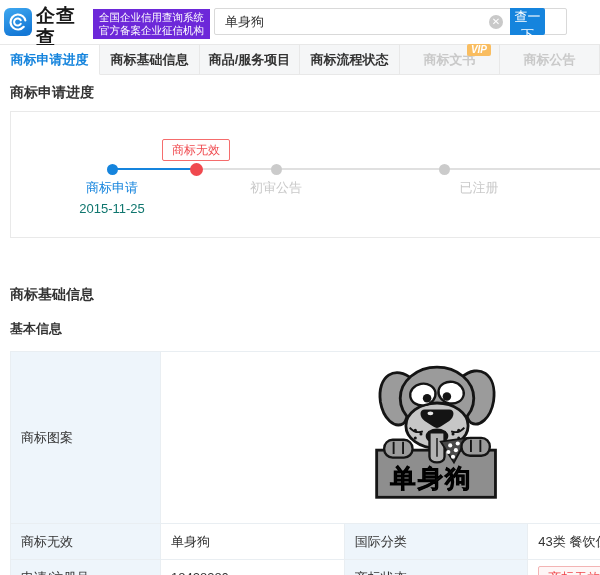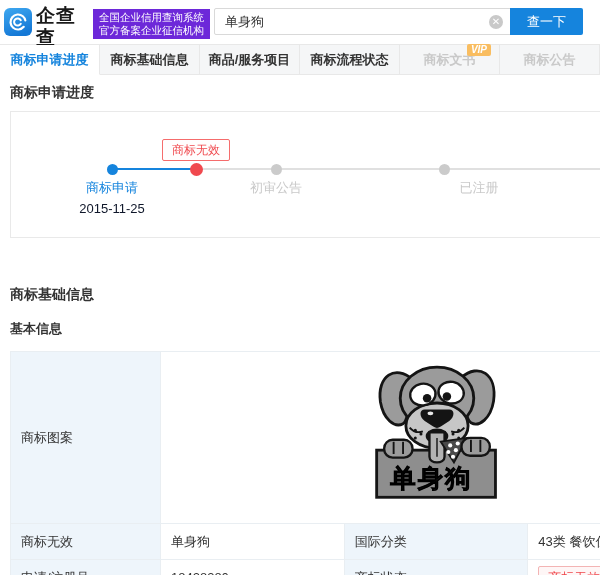--- a/index.html
+++ b/index.html
@@ -17,21 +17,21 @@
   .logo-domain { font-size:7px; color:#3a3a3a; letter-spacing:3px; line-height:9px; }
   .cert-badge { position:absolute; left:93px; top:9px; background:#6d28d9; color:#fff;
     font-size:10.5px; line-height:13px; padding:2px 6px; white-space:nowrap; }
   .search-input { position:absolute; left:214px; top:8px; width:353px; height:27px;
     border:1px solid #d9d9d9; border-radius:2px; padding:0 26px 0 10px;
     font-size:13px; color:#333; outline:none;
     font-family:"Liberation Sans","DejaVu Sans",sans-serif; }
   .clear-icon { position:absolute; left:489px; top:15px; width:14px; height:14px;
     border-radius:50%; background:#c9c9c9; color:#fff; font-size:10px; line-height:14px;
     text-align:center; cursor:pointer; }
-  .search-btn { position:absolute; left:510px; top:8px; width:73px; height:27px;
+  .search-btn { position:absolute; left:510px; top:8px; width:35px; height:27px;
     background:#1584dd; color:#fff; border:none; border-radius:0 2px 2px 0;
     font-size:13px; cursor:pointer; font-family:inherit; }
 
   
   .tabbar { display:flex; width:720px; height:30px; border-top:1px solid #e8e8e8; }
   .tab { width:100px; height:30px; background:#f5f6f7; border-bottom:1px solid #e8e8e8;
     border-right:1px solid #e8e8e8; display:flex; align-items:center; justify-content:center;
     font-size:13px; font-weight:600; color:#333; cursor:pointer; position:relative; }
   .tab:first-child { border-left:none; }
   .tab.active { background:#fff; color:#1584dd; border-bottom-color:#fff; }
@@ -55,21 +55,21 @@
   .tl-line.gray { left:185px; right:4px; background:#e0e0e0; }
   .tl-dot { position:absolute; border-radius:50%; }
   .tl-dot.done    { width:11px; height:11px; background:#1584dd; top:52px; }
   .tl-dot.invalid { width:13px; height:13px; background:#f0494e; top:51px; }
   .tl-dot.pending { width:11px; height:11px; background:#cbcbcb; top:52px; }
   .tl-label { position:absolute; top:67px; transform:translateX(-50%);
     font-size:13px; white-space:nowrap; }
   .tl-label.done { color:#1584dd; }
   .tl-label.pending { color:#c9c9c9; }
   .tl-date { position:absolute; top:89px; transform:translateX(-50%);
-    font-size:13px; color:#0f172a; white-space:nowrap; }
+    font-size:13px; color:#0f766e; white-space:nowrap; }
   .tl-badge { position:absolute; top:27px; transform:translateX(-50%);
     border:1px solid #f56c6c; color:#f0494e; background:#fffdfd;
     font-size:12px; line-height:12px; padding:4px 9px; border-radius:2px; white-space:nowrap; }
 
   
   table.info { border-collapse:collapse; table-layout:fixed; width:702px; margin-top:13px; }
   table.info td { border:1px solid #e9eef2; font-size:13px; color:#333; padding:0 8px 0 10px; }
   td.lbl { background:#eef5fb; width:150px; }
   td.val-s { width:210px; }
   td.lbl-2 { background:#eef5fb; width:142px; }

